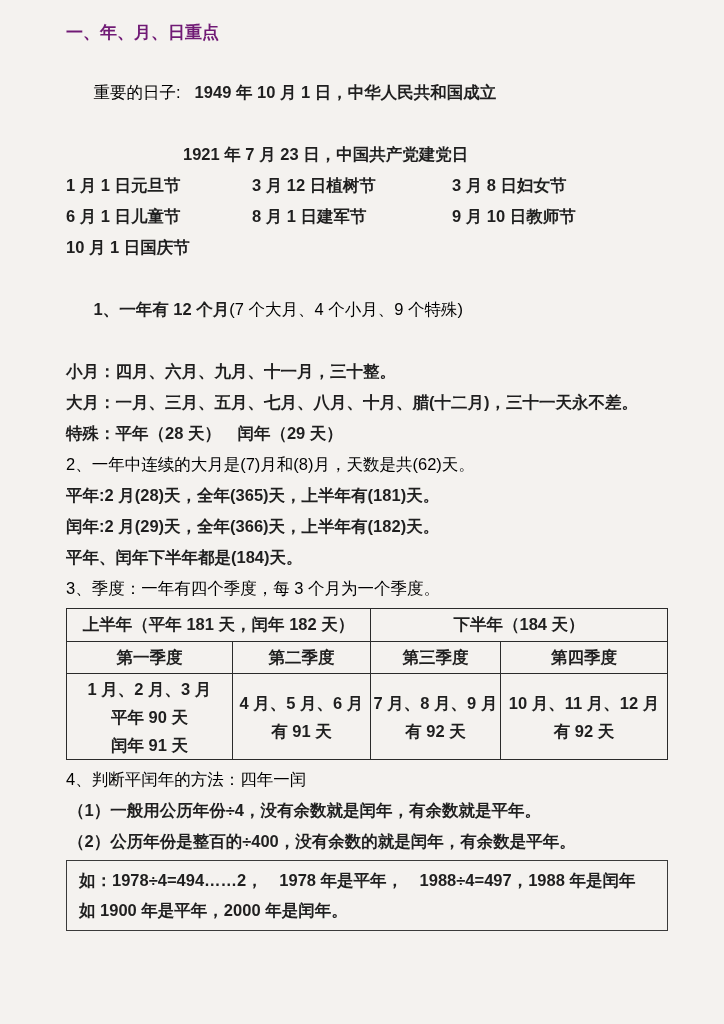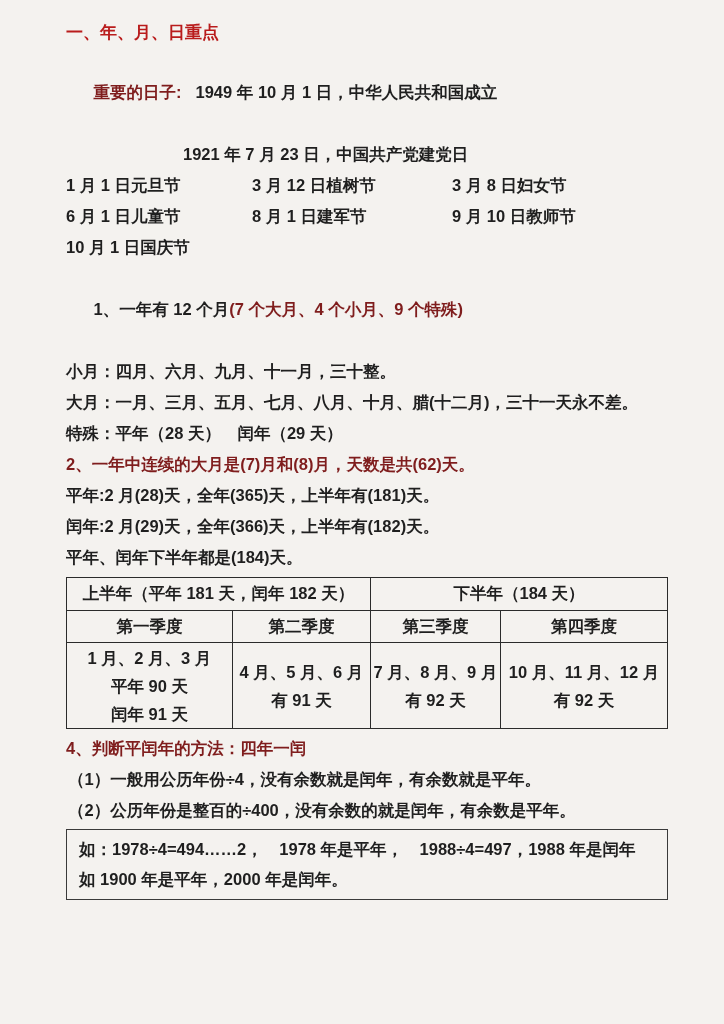--- a/index.html
+++ b/index.html
@@ -20,29 +20,29 @@
     line-height:42px;
     font-weight:800;
     color:#3132cf;
     letter-spacing:1px;
   }
   .sec-heading{
     margin-top:20px;
     font-size:17px;
     line-height:26px;
     font-weight:700;
-    color:#b91c1c;
+    color:#701a75;
   }
   .line{
     font-size:16.5px;
     line-height:31px;
     font-weight:600;
     white-space:pre-wrap;
   }
-  .red-bold{color:#7f1d1d;font-weight:700;}
+  .red-bold{color:#000000;font-weight:400;}
   .indent-date{padding-left:117px;}
   .gap-after-label{margin-left:14px;}
   .holidays{
     display:grid;
     grid-template-columns:186px 200px 1fr;
   }
   .holidays .line{line-height:31px;}
   table.quarters{
     width:100%;
     border-collapse:collapse;
@@ -99,20 +99,21 @@
     </div>
     <div class="line">小月：四月、六月、九月、十一月，三十整。</div>
     <div class="line">大月：一月、三月、五月、七月、八月、十月、腊(十二月)，三十一天永不差。</div>
     <div class="line">特殊：平年（28 天）　闰年（29 天）</div>
 
     <div class="line red-bold">2、一年中连续的大月是(7)月和(8)月，天数是共(62)天。</div>
     <div class="line">平年:2 月(28)天，全年(365)天，上半年有(181)天。</div>
     <div class="line">闰年:2 月(29)天，全年(366)天，上半年有(182)天。</div>
     <div class="line">平年、闰年下半年都是(184)天。</div>
 
+    <div class="line red-bold">3、季度：一年有四个季度，每 3 个月为一个季度。</div>
 
     <table class="quarters">
       <colgroup>
         <col style="width:27.6%">
           <col style="width:23.0%">
           <col style="width:21.6%">
           <col style="width:27.8%">
       </colgroup>
       <tbody>
         <tr class="t-half">

